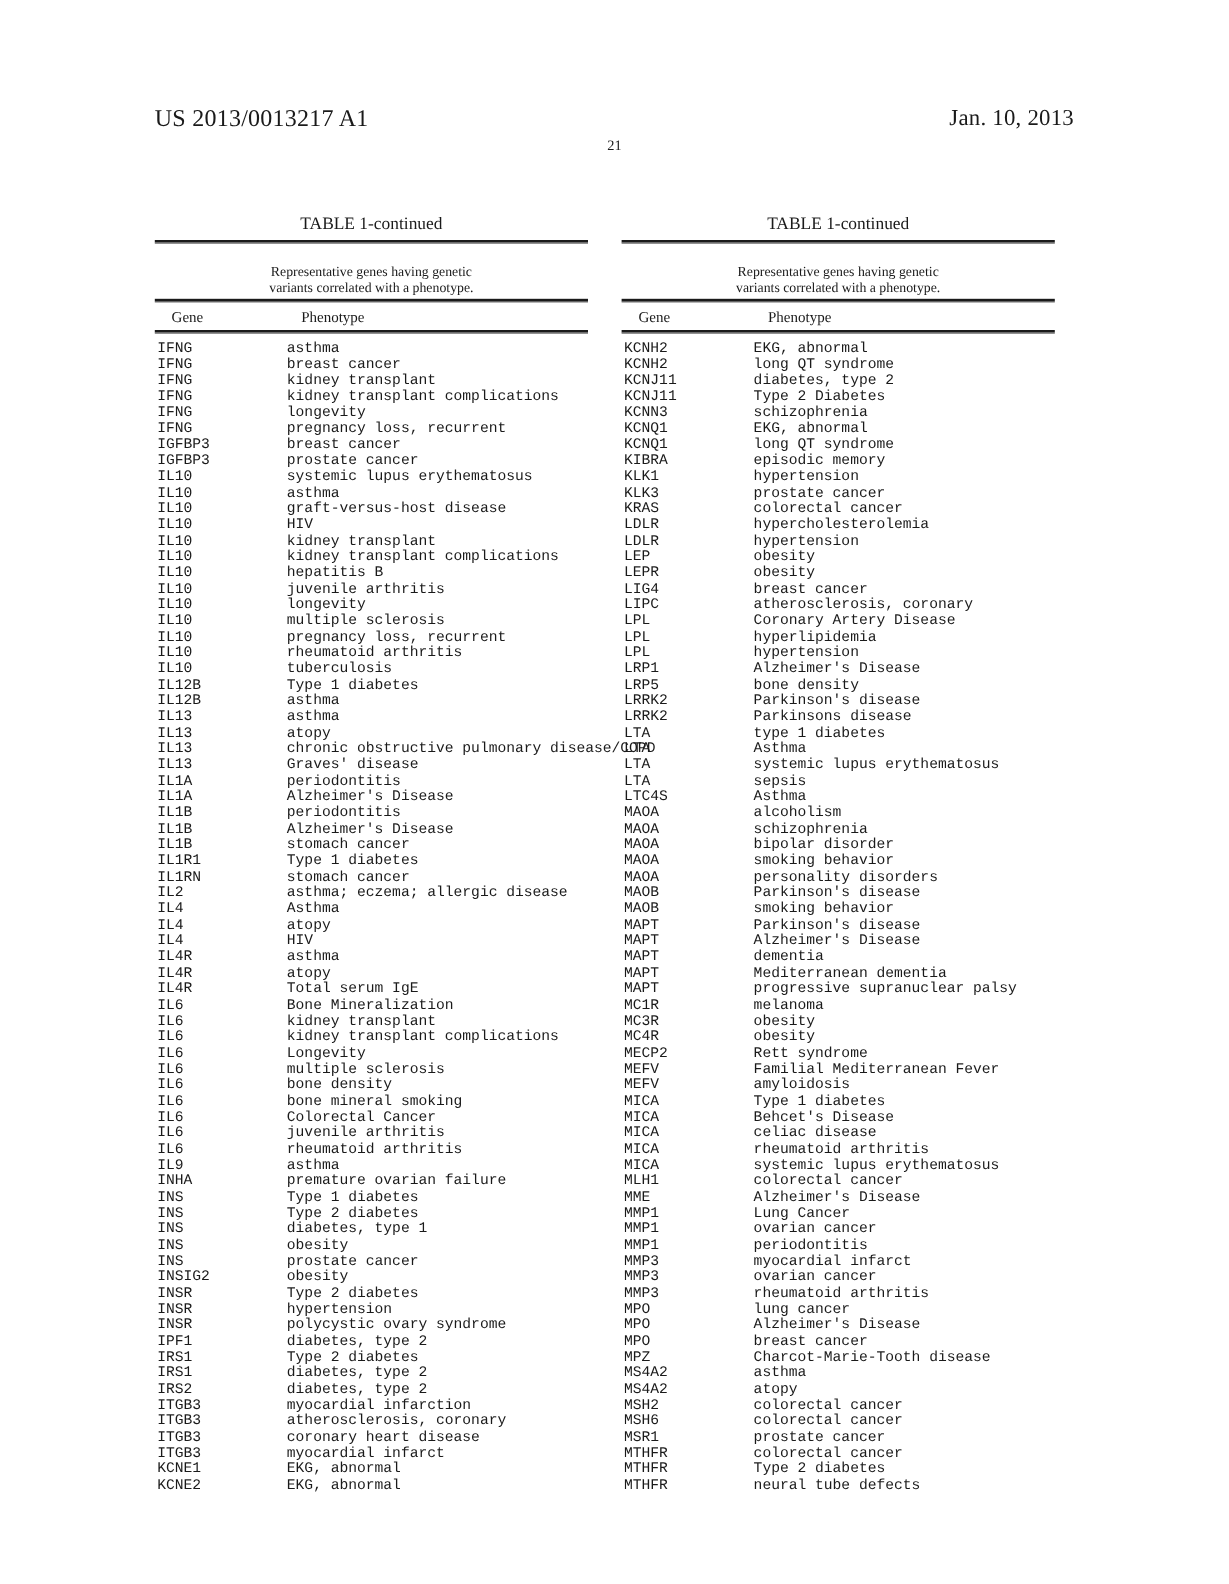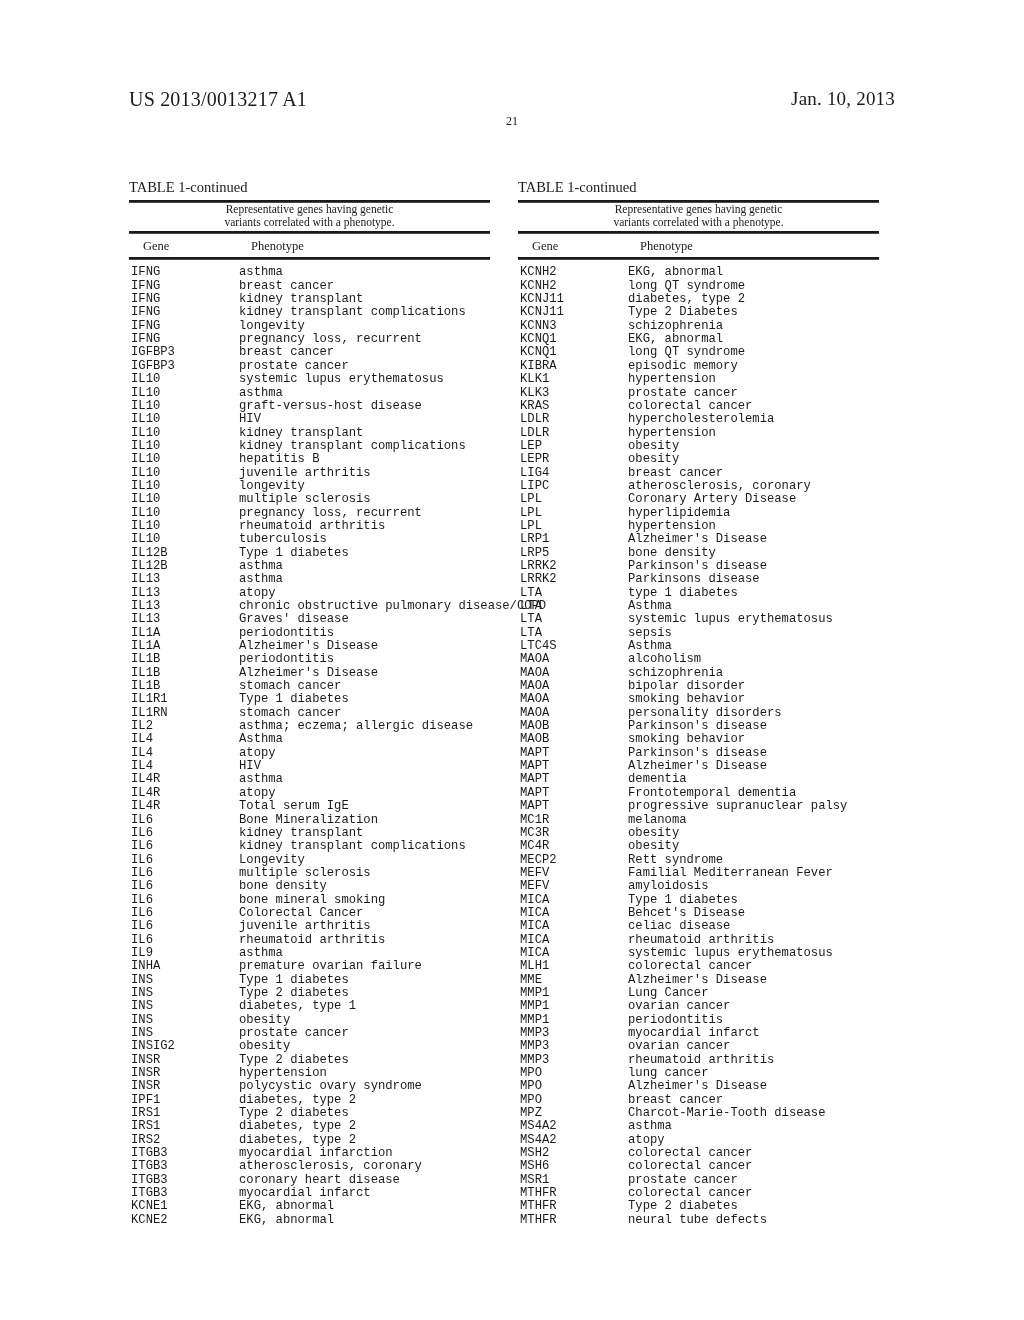--- a/index.html
+++ b/index.html
@@ -60,41 +60,41 @@
   }
   .table-col {
     position: absolute;
     top: 0;
     width: 361px;
   }
   .table-col.left  { left: 129px; }
   .table-col.right { left: 518px; }
 
   .table-caption {
-    text-align: left;
+    text-align: center;
     font-size: 14.5px;
     line-height: 18px;
     padding-bottom: 3px;
     white-space: nowrap;
   }
 
   
   .rule-double {
     height: 0;
     border-top: 2.2px solid #1a1a1a;
     border-bottom: 1px solid #4a4a4a;
     margin: 1px 0 0 0;
     width: 100%;
   }
 
   .subcaption {
     text-align: center;
     font-size: 11.5px;
     line-height: 13.2px;
-    padding: 0 0 1px 0;
+    padding: 18px 0 1px 0;
   }
   .subcaption div { white-space: nowrap; }
 
   .colheads {
     position: relative;
     height: 22px;
     font-size: 12.5px;
     margin-left: 12px;
   }
   .colheads .h-gene {
@@ -612,21 +612,21 @@
         <div class="row">
           <span class="gene">MAPT</span>
           <span class="pheno">Alzheimer's Disease</span>
         </div>
         <div class="row">
           <span class="gene">MAPT</span>
           <span class="pheno">dementia</span>
         </div>
         <div class="row">
           <span class="gene">MAPT</span>
-          <span class="pheno">Frontotemporal dementia</span>
+          <span class="pheno">Mediterranean dementia</span>
         </div>
         <div class="row">
           <span class="gene">MAPT</span>
           <span class="pheno">progressive supranuclear palsy</span>
         </div>
         <div class="row">
           <span class="gene">MC1R</span>
           <span class="pheno">melanoma</span>
         </div>
         <div class="row">

